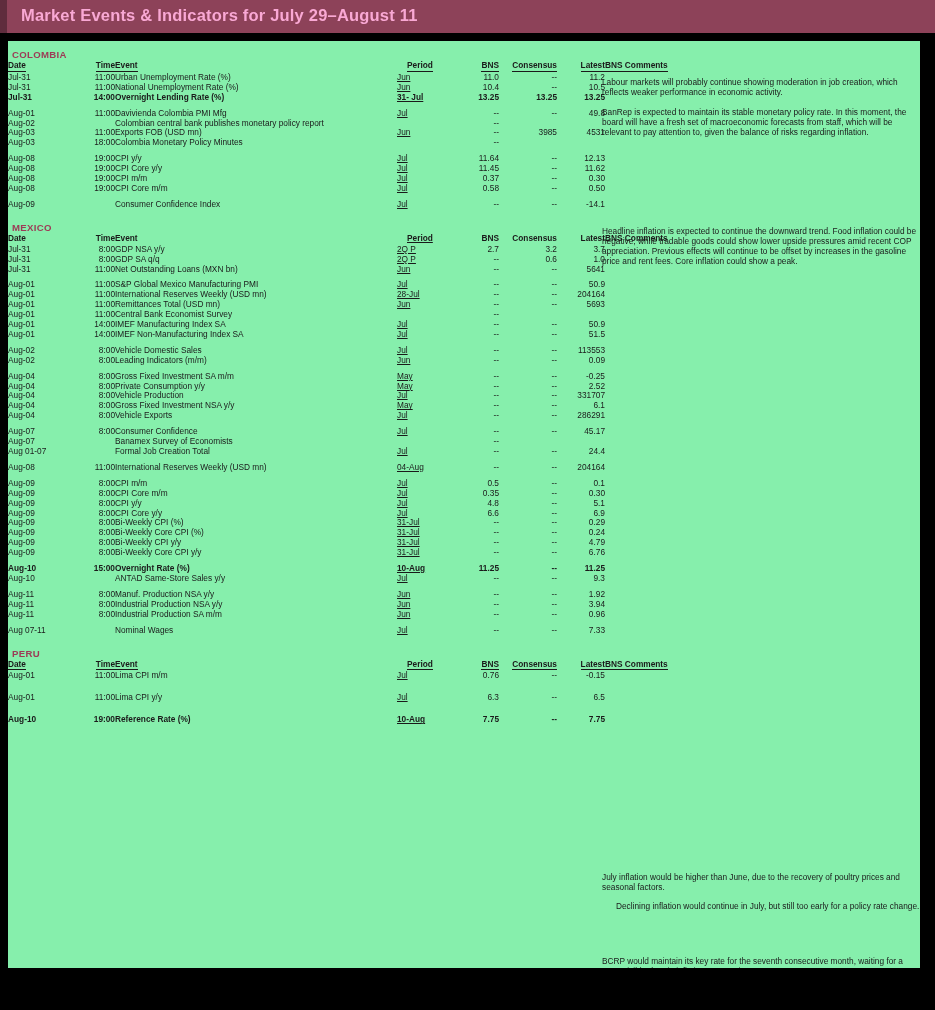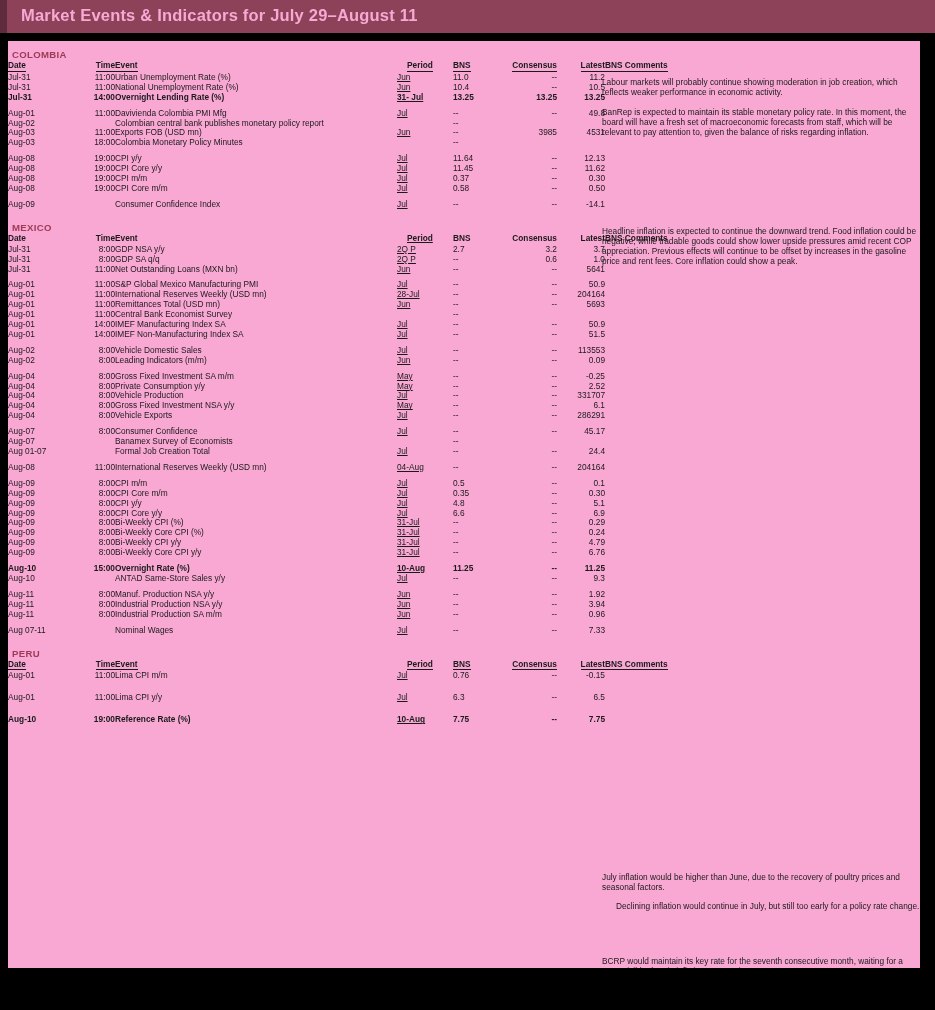--- a/index.html
+++ b/index.html
@@ -19,21 +19,21 @@
     background:#5f2c3d;
   }
   .banner-title{
     position:absolute;left:21px;top:6px;
     color:#f9a8d4;font-size:16.5px;font-weight:bold;
     letter-spacing:.2px;white-space:nowrap;
   }
   .sheet{
     position:absolute;left:8px;top:41px;
     width:912px;height:927px;
-    background:#f9a8d4;
+    background:#86efac;
     overflow:hidden;
   }
   .grid{
     position:absolute;left:0;top:0;width:912px;
     font-size:8.3px;color:#1a1a1a;
   }
   
   .country{
     color:#9c3b56;font-size:9.6px;font-weight:bold;
     letter-spacing:.3px;
@@ -54,21 +54,21 @@
   col.c-period{width:56px;}
   col.c-bns{width:46px;}
   col.c-cons{width:58px;}
   col.c-latest{width:48px;}
   col.c-com{width:315px;}
 
   td.date{padding-left:4px;}
   td.time{text-align:right;padding-right:3px;}
   td.event{padding-left:3px;}
   td.period{padding-left:10px;text-decoration:underline;}
-  td.bns{text-align:left;padding-right:3px;}
+  td.bns{text-align:right;padding-right:3px;}
   td.cons{text-align:right;padding-right:3px;}
   td.latest{text-align:right;padding-right:3px;}
   td.com{padding-left:4px;white-space:normal;line-height:11.2px;}
 
   tr.hdr td{font-weight:bold;padding-bottom:1px;}
   tr.hdr td.u > span{
     border-bottom:1px solid #1a1a1a;display:inline-block;padding-bottom:0px;
   }
   tr.hdr td.period-h{padding-left:10px;}
   tr.bold td{font-weight:bold;}

